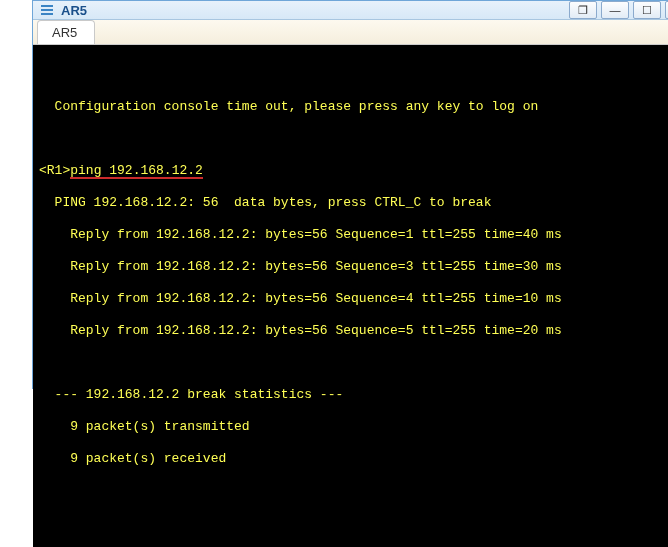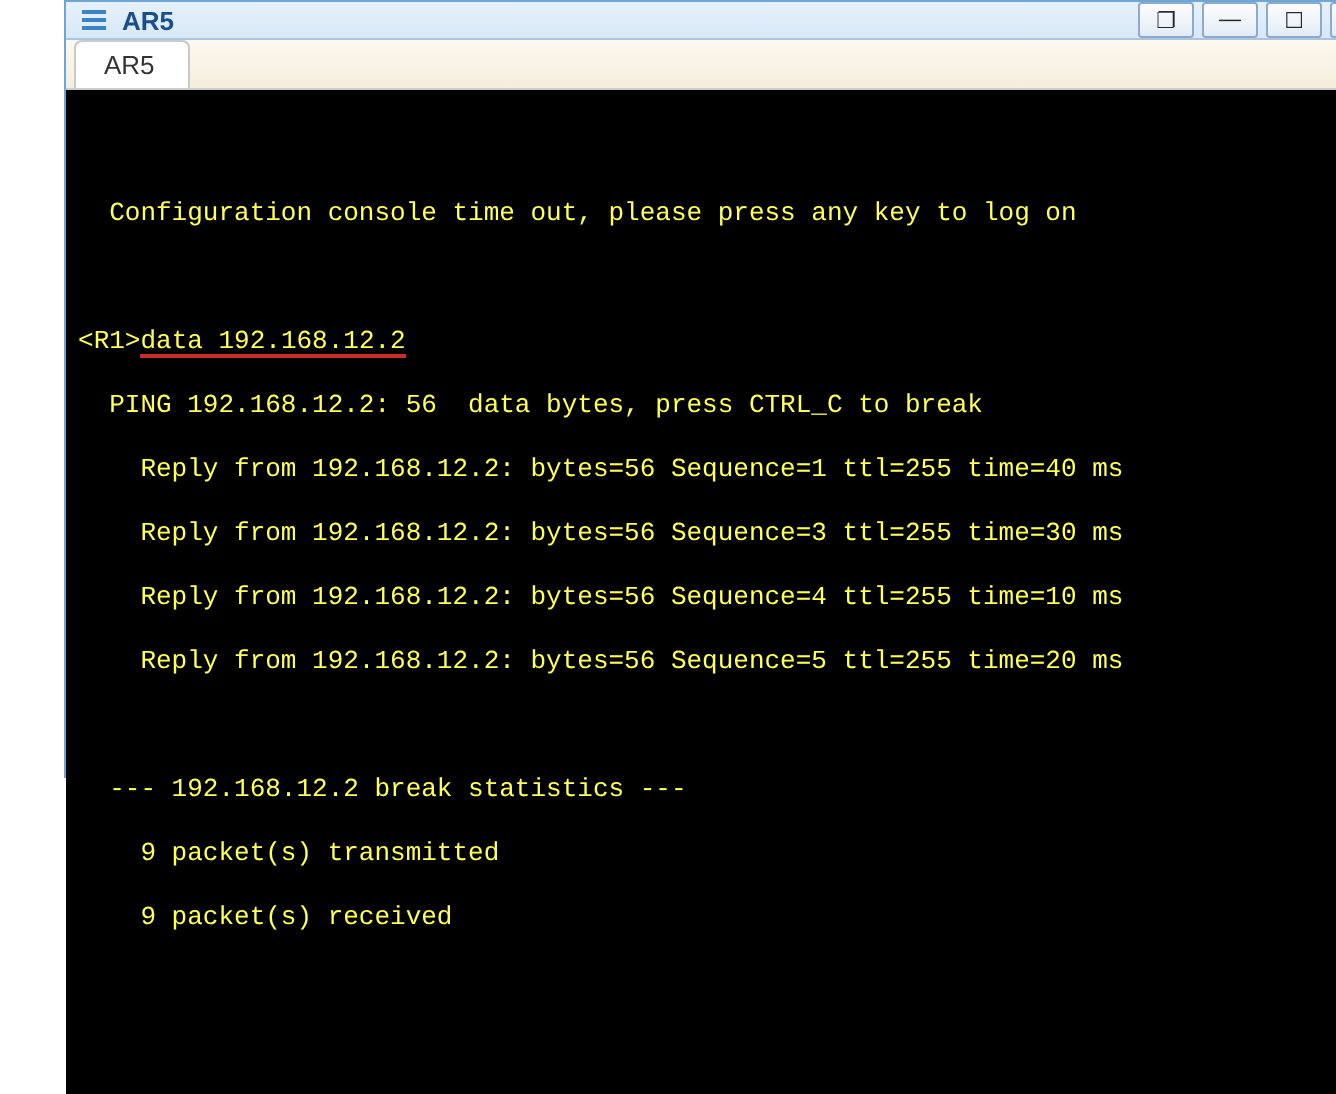--- a/index.html
+++ b/index.html
@@ -68,21 +68,21 @@
     <div class="tab">
       <span>AR5</span>
     </div>
   </div>
 
   <div class="terminal-wrap">
     <div class="terminal">
 <div class="term-line"> </div>
 <div class="term-line yellow">  Configuration console time out, please press any key to log on</div>
 <div class="term-line"> </div>
-<div class="term-line"><span class="prompt-angle">&lt;</span><span class="yellow">R1</span><span class="prompt-angle">&gt;</span><span class="yellow underline-red">data 192.168.12.2</span></div>
+<div class="term-line"><span class="prompt-angle">&lt;</span><span class="yellow">R1</span><span class="prompt-angle">&gt;</span><span class="yellow underline-red">ping 192.168.12.2</span></div>
 <div class="term-line yellow">  PING 192.168.12.2: 56  data bytes, press CTRL_C to break</div>
 <div class="term-line yellow">    Reply from 192.168.12.2: bytes=56 Sequence=1 ttl=255 time=40 ms</div>
 <div class="term-line yellow">    Reply from 192.168.12.2: bytes=56 Sequence=3 ttl=255 time=30 ms</div>
 <div class="term-line yellow">    Reply from 192.168.12.2: bytes=56 Sequence=4 ttl=255 time=10 ms</div>
 <div class="term-line yellow">    Reply from 192.168.12.2: bytes=56 Sequence=5 ttl=255 time=20 ms</div>
 <div class="term-line"> </div>
 <div class="term-line yellow">  --- 192.168.12.2 break statistics ---</div>
 <div class="term-line yellow">    9 packet(s) transmitted</div>
 <div class="term-line yellow">    9 packet(s) received</div>
 

